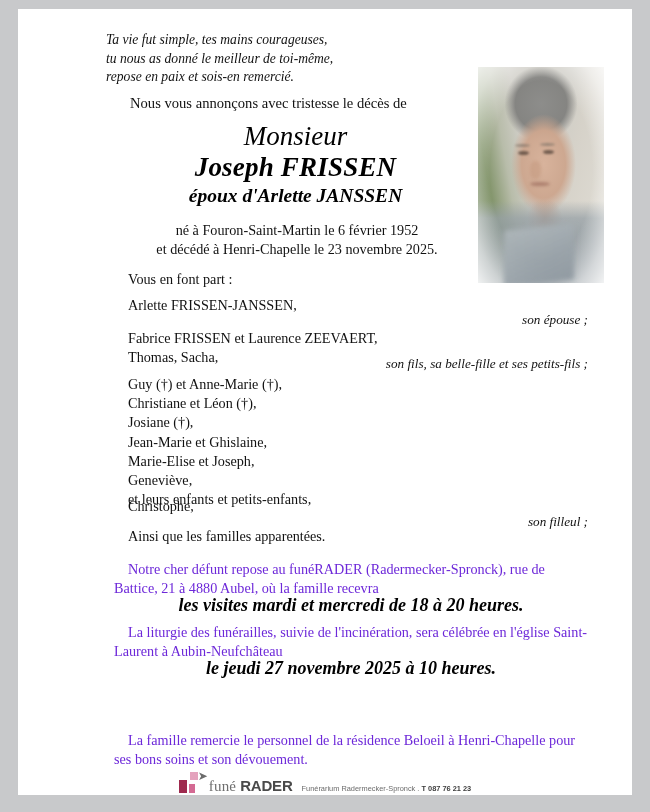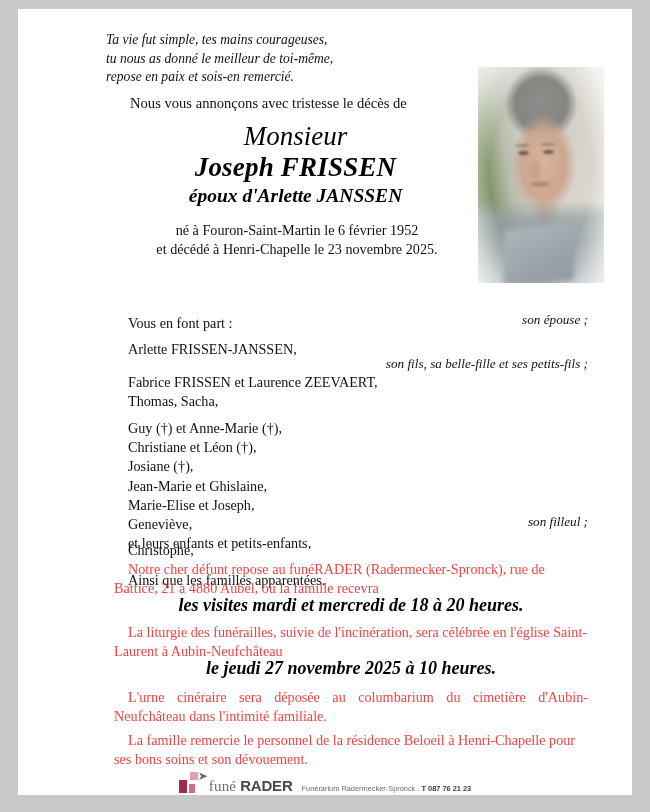--- a/index.html
+++ b/index.html
@@ -158,21 +158,20 @@
     white-space: pre-line;
   }
 
   .body-text {
     position: absolute;
     left: 96px;
     font-size: 14.2px;
     line-height: 19.2px;
     color: #111;
     white-space: pre-line;
-    margin-top: 44px;
   }
   .lbl-vous   { top: 261px; left: 110px; }
   .lbl-spouse { top: 287px; left: 110px; }
   .lbl-son    { top: 320px; left: 110px; white-space: pre-line; }
   .lbl-sibs   { top: 366px; left: 110px; white-space: pre-line; }
   .lbl-fill   { top: 488px; left: 110px; }
   .lbl-ainsi  { top: 518px; left: 110px; }
 
   .caption {
     position: absolute;
@@ -185,21 +184,21 @@
   .cap-fils   { top: 347px; left: 250px; width: 320px; }
   .cap-freres { top: 475px; left: 200px; width: 370px; }
   .cap-filleul{ top: 505px; left: 300px; width: 270px; }
 
   .para {
     position: absolute;
     left: 96px;
     width: 474px;
     font-size: 14.2px;
     line-height: 19.4px;
-    color: #ef4444;
+    color: #6d28d9;
     text-indent: 14px;
   }
   .p-repose   { top: 551px; }
   .p-liturgie { top: 614px; }
   .p-urne     { top: 679px; text-align: justify; }
   .p-merci    { top: 722px; }
 
   .bold-line {
     position: absolute;
     left: 96px;
@@ -327,21 +326,20 @@
     <div class="caption cap-filleul">son filleul ;</div>
 
     <div class="body-text lbl-ainsi">Ainsi que les familles apparentées.</div>
 
     <div class="para p-repose">Notre cher défunt repose au funéRADER (Radermecker-Spronck), rue de Battice, 21 à 4880 Aubel, où la famille recevra</div>
     <div class="bold-line b-visites">les visites mardi et mercredi de 18 à 20 heures.</div>
 
     <div class="para p-liturgie">La liturgie des funérailles, suivie de l'incinération, sera célébrée en l'église Saint-Laurent à Aubin-Neufchâteau</div>
     <div class="bold-line b-jeudi">le jeudi 27 novembre 2025 à 10 heures.</div>
 
-    <div class="para p-urne">L'urne cinéraire sera déposée au columbarium du cimetière d'Aubin-Neufchâteau dans l'intimité familiale.</div>
     <div class="para p-merci">La famille remercie le personnel de la résidence Beloeil à Henri-Chapelle pour ses bons soins et son dévouement.</div>
 
     <div class="footer">
       <div class="logo">
         <span class="sq-group">
           <span class="sq sq-a"></span>
           <span class="sq sq-b"></span>
           <span class="sq sq-c"></span>
           <span class="bird">➤</span>
         </span>

